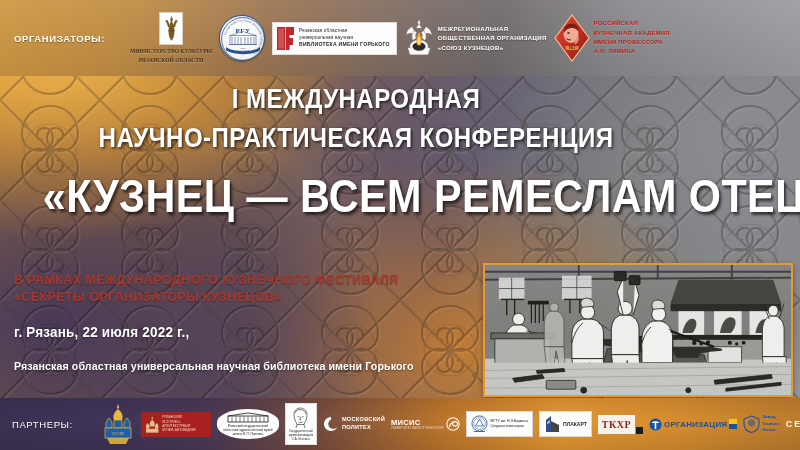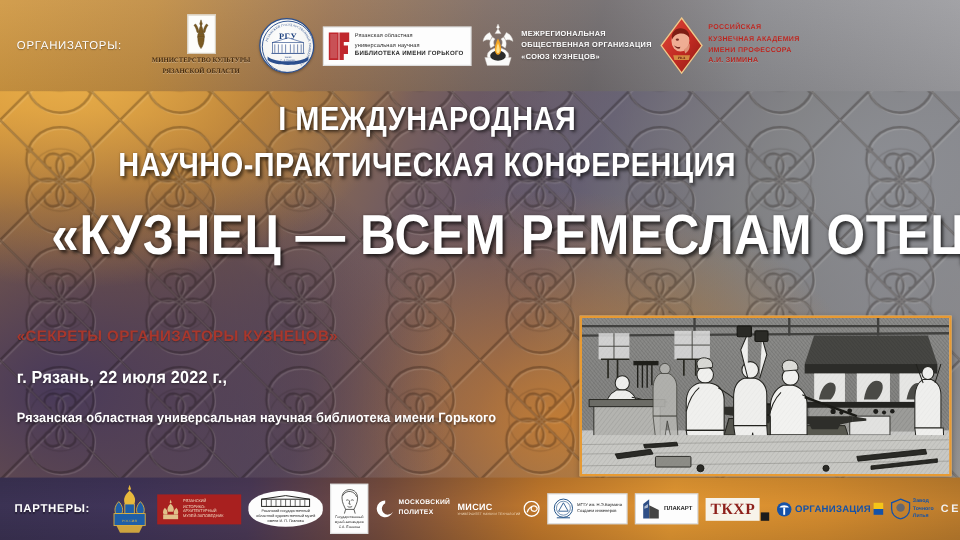--- a/index.html
+++ b/index.html
@@ -58,21 +58,21 @@
     gap: 7px;
     background:
       linear-gradient(180deg, rgba(255,255,255,0.07) 0%, rgba(0,0,0,0.06) 100%),
       linear-gradient(100deg, #cf9741 0%, #c08c42 16%, #9a7452 34%, #7d6b63 50%, #6f6a6c 62%, #8a8a8e 78%, #9d9da1 100%);
     z-index: 6;
   }
 
   .org-label {
     color: #ffffff;
     font-size: 9.5px;
-    font-weight: normal;
+    font-weight: bold;
     letter-spacing: 0.6px;
     white-space: nowrap;
     text-shadow: 0 1px 1px rgba(0,0,0,0.35);
     flex: 0 0 auto;
     margin-right: 18px;
   }
 
   .org-item { display: flex; align-items: center; gap: 4px; flex: 0 0 auto; }
 
   
@@ -222,25 +222,25 @@
     padding: 0 8px 0 12px;
     gap: 6px;
     z-index: 6;
     background:
       linear-gradient(180deg, rgba(0,0,0,0.10) 0%, rgba(0,0,0,0.02) 45%, rgba(0,0,0,0.12) 100%),
       linear-gradient(95deg, #3c3355 0%, #41355a 14%, #4c3a58 26%, #7a4f3f 40%, #c47a2c 56%, #e79a33 70%, #d98f30 86%, #c07f2e 100%);
   }
   .partners-label {
     color: #ffffff;
     font-size: 9.5px;
-    font-weight: bold;
+    font-weight: normal;
     letter-spacing: 0.6px;
     white-space: nowrap;
     flex: 0 0 auto;
-    margin-right: 10px;
+    margin-right: 22px;
     text-shadow: 0 1px 1px rgba(0,0,0,0.4);
   }
   .partner { flex: 0 0 auto; display: flex; align-items: center; justify-content: center; }
 
   .p-plate {
     background: #fdfdfd;
     border: 0.5px solid rgba(0,0,0,0.15);
     display: flex; align-items: center; gap: 3px;
     padding: 2px 4px;
     height: 26px;
@@ -281,21 +281,21 @@
   .p-misis .msub { color: #f3ddbe; font-size: 2.6px; letter-spacing: 0.1px; white-space: pre-line; }
 
   .p-tzp { display: flex; align-items: center; gap: 2px; }
   .p-tzp .ttxt { color: #1552a8; font-size: 8px; font-weight: bold; letter-spacing: 0.2px; }
 
   .p-certa { color: #f2f2f2; font-size: 9px; font-weight: bold; letter-spacing: 2.2px; font-family: "Liberation Sans Narrow", "Liberation Sans", sans-serif; }
 
   .p-txr {
     background: #f7f3ea; height: 19px; padding: 0 4px;
     display: flex; align-items: center;
-    color: #8d1f1a; font-size: 13px; font-weight: bold; letter-spacing: 0.5px;
+    color: #8d1f1a; font-size: 10px; font-weight: bold; letter-spacing: 0.5px;
     font-family: "Liberation Serif", serif;
   }
 </style>
 </head>
 <body>
 
 <div id="poster">
 
   <div class="bg-base"></div>
 
@@ -445,20 +445,21 @@
     </div>
   </div>
 
   <div id="title-block">
     <div class="title-line" id="title-l1">I МЕЖДУНАРОДНАЯ</div>
     <div class="title-line" id="title-l2">НАУЧНО-ПРАКТИЧЕСКАЯ КОНФЕРЕНЦИЯ</div>
     <div id="title-main">«КУЗНЕЦ — ВСЕМ РЕМЕСЛАМ ОТЕЦ»</div>
   </div>
 
   <div id="details">
+    <div class="fest-line">В РАМКАХ МЕЖДУНАРОДНОГО КУЗНЕЧНОГО ФЕСТИВАЛЯ</div>
     <div class="fest-line l2">«СЕКРЕТЫ ОРГАНИЗАТОРЫ КУЗНЕЦОВ»</div>
     <div id="city-date">г. Рязань, 22 июля 2022 г.,</div>
     <div id="venue">Рязанская областная универсальная научная библиотека имени Горького</div>
   </div>
 
   <div id="engraving">
     <svg viewBox="0 0 310 134" preserveAspectRatio="xMidYMid slice">
       <defs>
         <linearGradient id="engBg" x1="0" y1="0" x2="0" y2="1">
           <stop offset="0%" stop-color="#cfcfcd"></stop>

